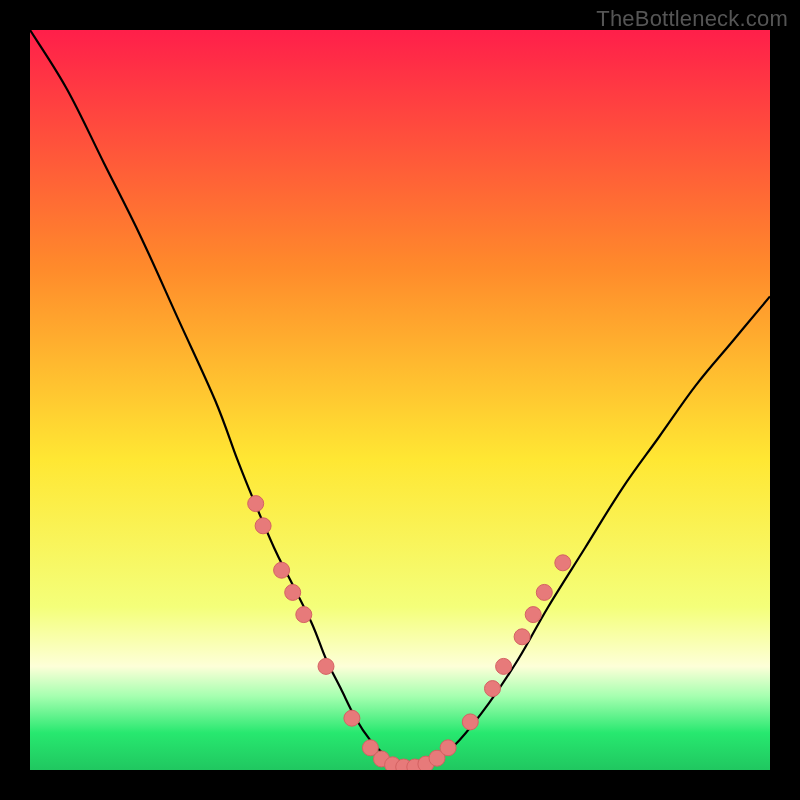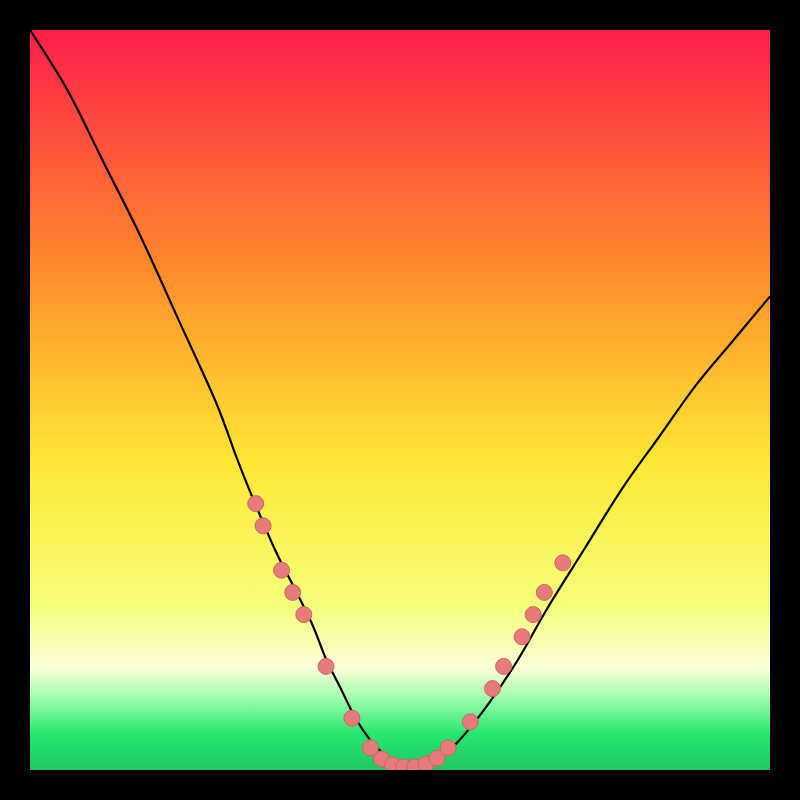--- a/index.html
+++ b/index.html
@@ -33,20 +33,21 @@
     font-weight: 500;
     color: #555;
     letter-spacing: 0.2px;
     font-family: Arial, Helvetica, sans-serif;
   }
 </style>
 </head>
 <body>
 
 <div class="frame">
+  <div class="watermark">TheBottleneck.com</div>
   <div class="plot-area">
     <svg id="chart-svg" width="740" height="740" viewBox="0 0 740 740" preserveAspectRatio="none">
       <defs>
         <linearGradient id="bg-grad" x1="0" y1="0" x2="0" y2="1">
           <stop id="g0" offset="0%" stop-color="#ff1f4a"></stop>
           <stop id="g1" offset="32%" stop-color="#ff8a2b"></stop>
           <stop id="g2" offset="58%" stop-color="#ffe733"></stop>
           <stop id="g3" offset="78%" stop-color="#f4ff7a"></stop>
           <stop id="g4" offset="86%" stop-color="#fdffd8"></stop>
           <stop id="g5" offset="90%" stop-color="#a6ffb0"></stop>

